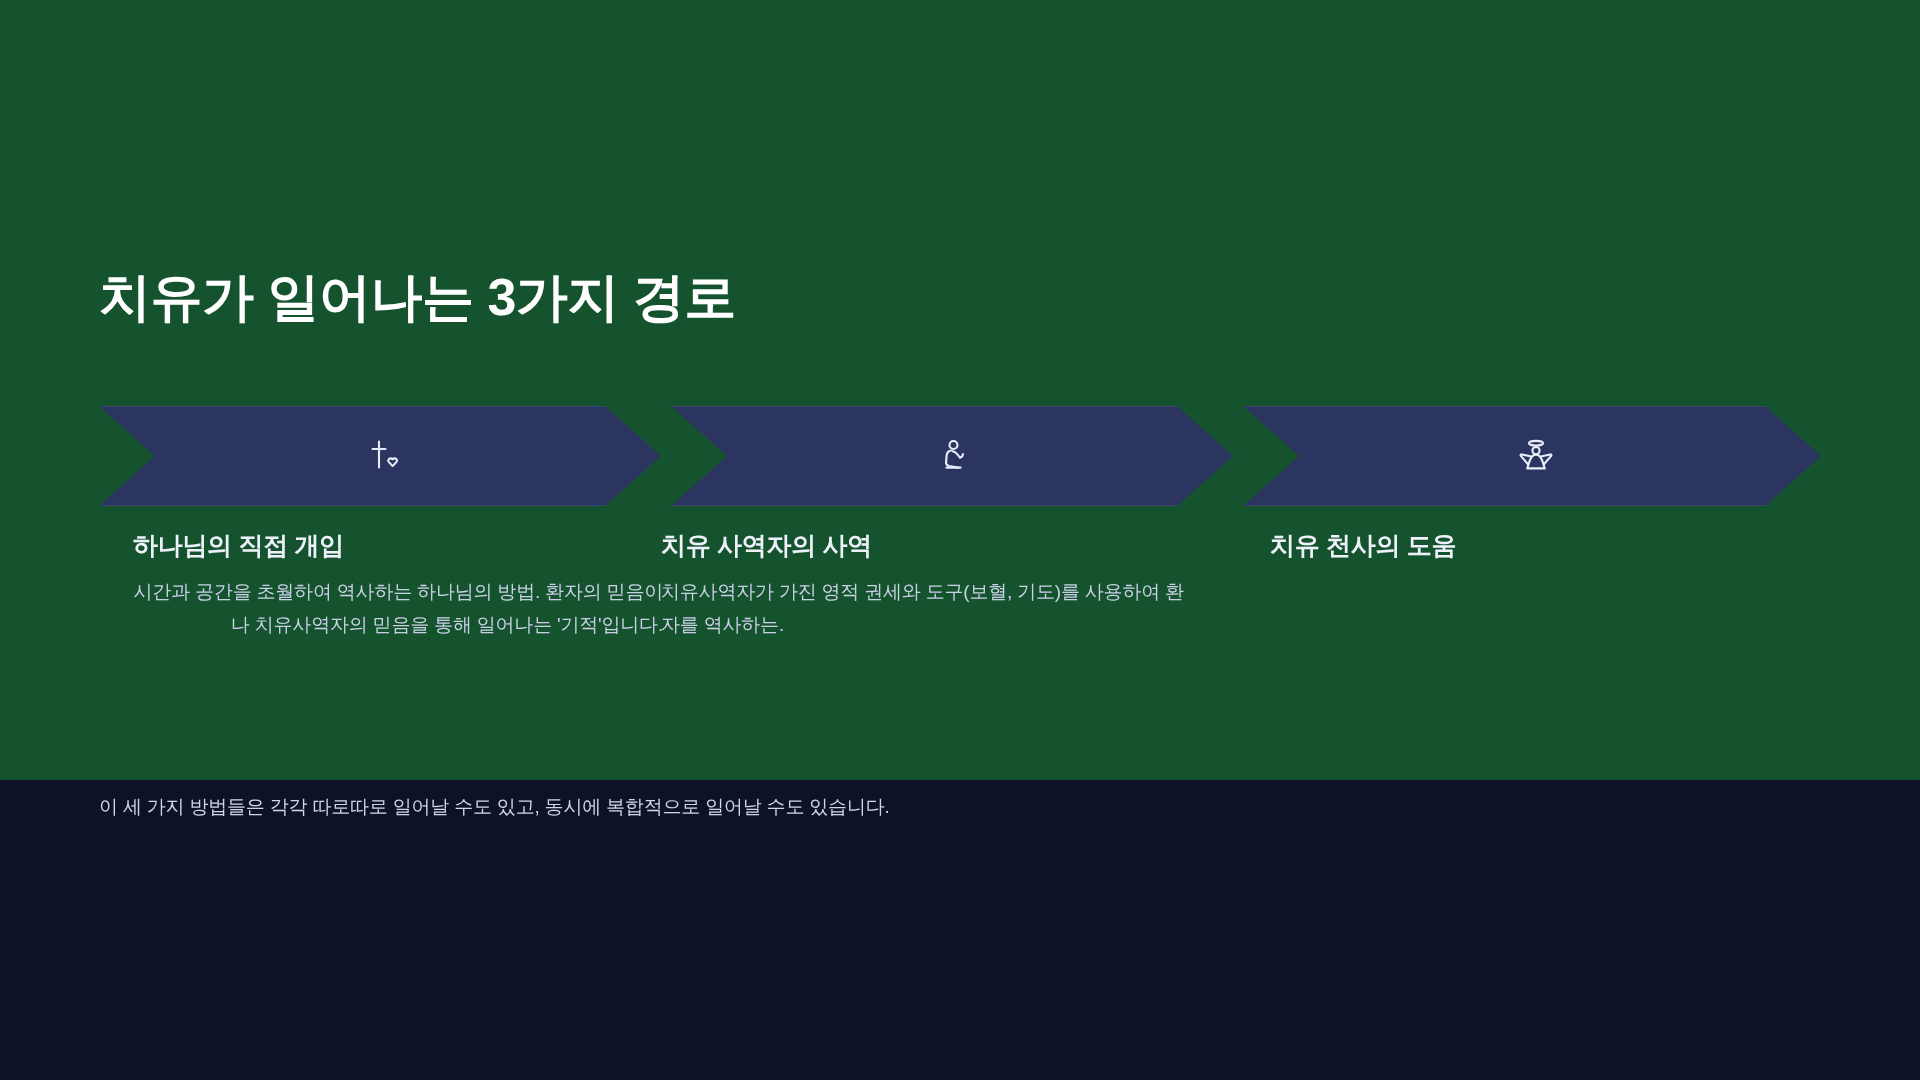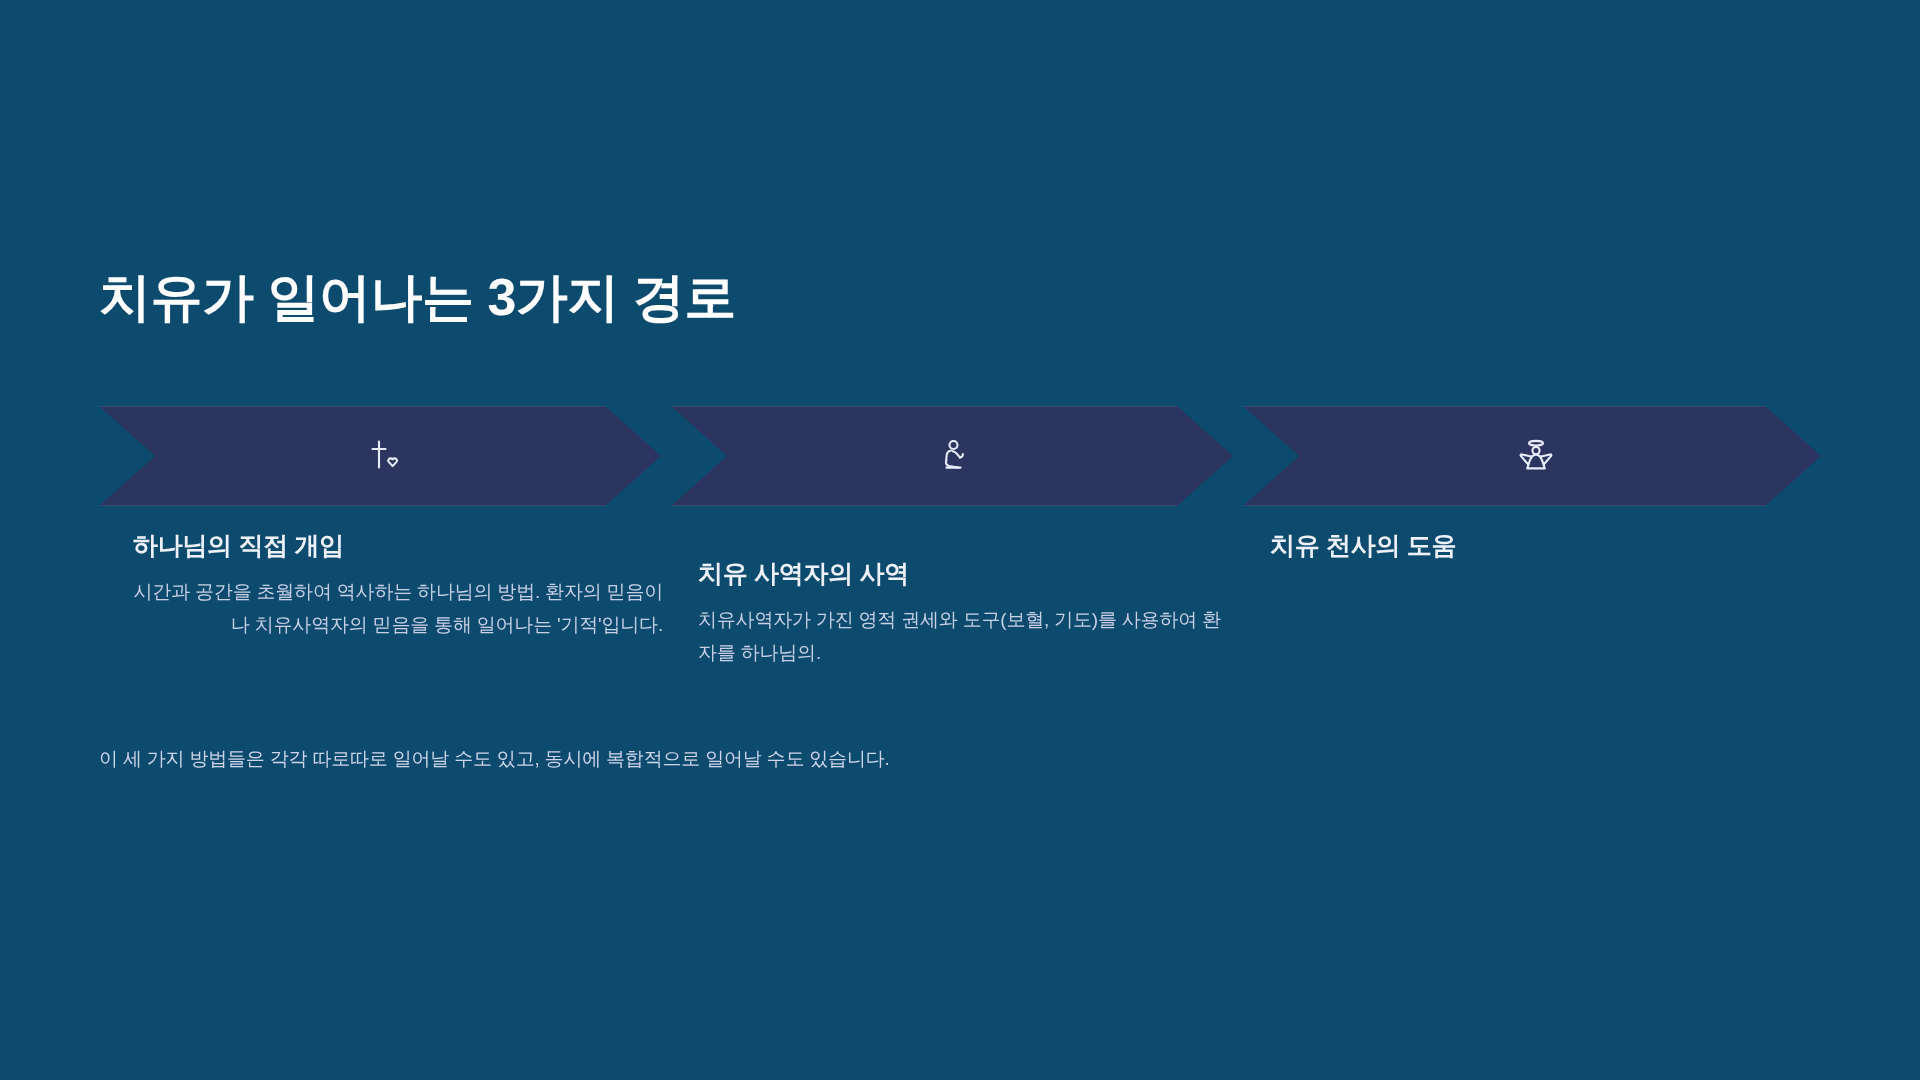--- a/index.html
+++ b/index.html
@@ -12,22 +12,22 @@
     width: 1920px;
     height: 1080px;
     overflow: hidden;
     font-family: "Liberation Sans", "DejaVu Sans", sans-serif;
     -webkit-font-smoothing: antialiased;
   }
 
   .slide {
     position: relative;
     width: 1920px;
-    height: 1080px;
-    background: #0c4a6e;
+    height: 780px;
+    background: #14532d;
     box-sizing: border-box;
     padding-left: 15px;
   }
 
   
   .page-title {
     position: absolute;
     left: 99px;
     top: 268px;
     margin: 0;
@@ -95,21 +95,21 @@
     position: absolute;
     left: 0;
     top: 530px;
     width: 1920px;
   }
   .card {
     position: absolute;
     top: 0;
   }
   .card-1 { left: 133px; width: 530px; }
-  .card-2 { left: 698px; width: 530px; margin-top: 28px; }
+  .card-2 { left: 661px; width: 530px; }
   .card-3 { left: 1270px; width: 530px; }
 
   .card-title {
     margin: 0 0 14px 0;
     font-size: 25px;
     line-height: 1.25;
     font-weight: 700;
     color: #eef1fa;
     letter-spacing: -0.3px;
     white-space: nowrap;
@@ -126,21 +126,21 @@
   .card-1 .card-body { padding-left: 0; text-align: right; }
   .card-2 .card-body,
   .card-3 .card-body { padding-left: 0; }
   .card-1 .card-title,
   .card-1 .card-body { padding-left: 0; }
 
   
   .footnote {
     position: absolute;
     left: 99px;
-    top: 744px;
+    top: 792px;
     margin: 0;
     font-size: 19px;
     line-height: 1.6;
     font-weight: 400;
     color: #cfd5ea;
     letter-spacing: -0.2px;
     white-space: nowrap;
   }
 </style>
 </head>
@@ -191,21 +191,21 @@
 
   <div class="cards">
 
     <div class="card card-1">
       <h2 class="card-title">하나님의 직접 개입</h2>
       <p class="card-body">시간과 공간을 초월하여 역사하는 하나님의 방법. 환자의 믿음이나 치유사역자의 믿음을 통해 일어나는 '기적'입니다.</p>
     </div>
 
     <div class="card card-2">
       <h2 class="card-title">치유 사역자의 사역</h2>
-      <p class="card-body">치유사역자가 가진 영적 권세와 도구(보혈, 기도)를 사용하여 환자를 하나님의.</p>
+      <p class="card-body">치유사역자가 가진 영적 권세와 도구(보혈, 기도)를 사용하여 환자를 역사하는.</p>
     </div>
 
     <div class="card card-3">
       <h2 class="card-title">치유 천사의 도움</h2>
     </div>
 
   </div>
 
   <p class="footnote">이 세 가지 방법들은 각각 따로따로 일어날 수도 있고, 동시에 복합적으로 일어날 수도 있습니다.</p>
 

